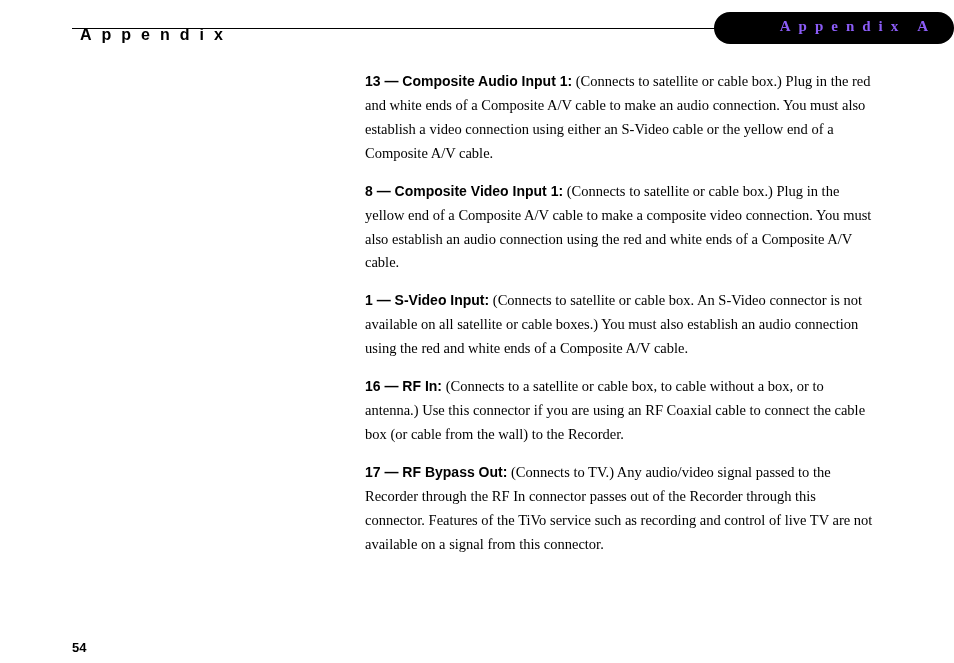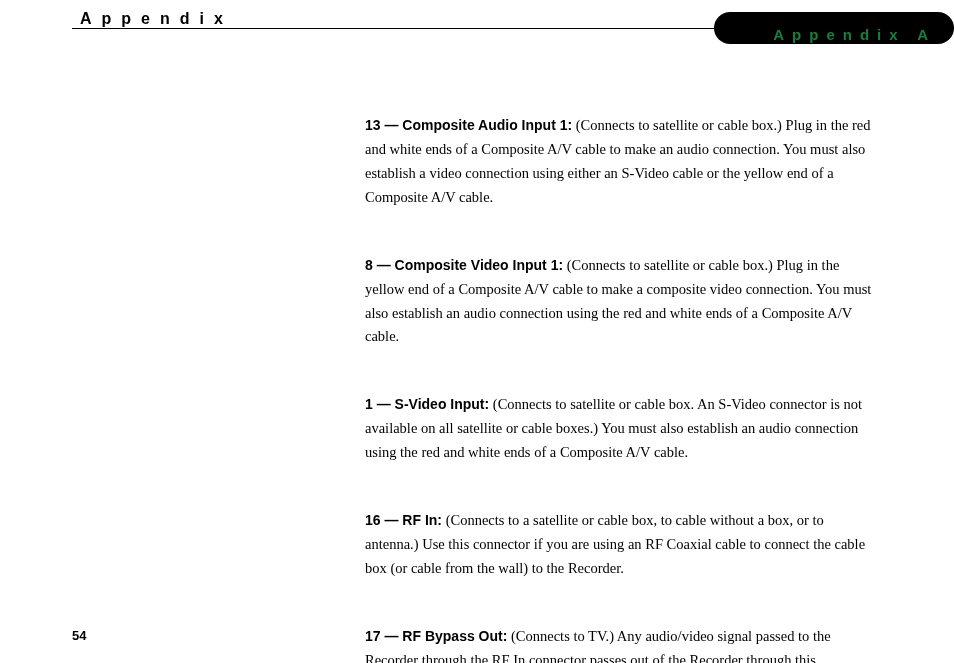--- a/index.html
+++ b/index.html
@@ -11,21 +11,21 @@
       font-family: Georgia, 'Times New Roman', serif;
       background: #fff;
       width: 954px;
       height: 663px;
       position: relative;
       padding: 0;
     }
     .header {
       display: flex;
       justify-content: space-between;
-      align-items: flex-start;
+      align-items: flex-end;
       padding: 10px 0 0 0;
       position: relative;
       height: 44px;
     }
     .header-left {
       font-family: Arial, Helvetica, sans-serif;
       font-weight: bold;
       letter-spacing: 10px;
       font-size: 16px;
       color: #000;
@@ -37,23 +37,23 @@
       top: 12px;
       width: 240px;
       height: 32px;
       background: #000;
       border-radius: 18px;
       z-index: 1;
     }
     .header-right-text {
       position: absolute;
       right: 18px;
-      top: 26px;
-      color: #15803d;
-      font-family: Liberation Sans, sans-serif;
+      top: 18px;
+      color: #8b5cf6;
+      font-family: Liberation Serif, serif;
       font-weight: bold;
       letter-spacing: 8px;
       font-size: 15px;
       z-index: 2;
     }
     .header-line {
       position: absolute;
       top: 28px;
       left: 72px;
       right: 230px;
@@ -63,30 +63,29 @@
     }
     .content {
       padding: 26px 80px 0 365px;
       font-size: 14.5px;
       line-height: 1.65;
       color: #000;
     }
     .content p {
       margin-bottom: 14px;
       text-align: left;
-      margin-top: 44px;
     }
     .item-label {
       font-family: Arial, Helvetica, sans-serif;
       font-weight: bold;
       font-size: 14px;
     }
     .page-number {
       position: absolute;
-      bottom: 20px;
+      bottom: 8px;
       left: 72px;
       font-family: Arial, Helvetica, sans-serif;
       font-weight: bold;
       font-size: 13px;
     }
   </style>
 </head>
 <body>
 
 <div class="header">

